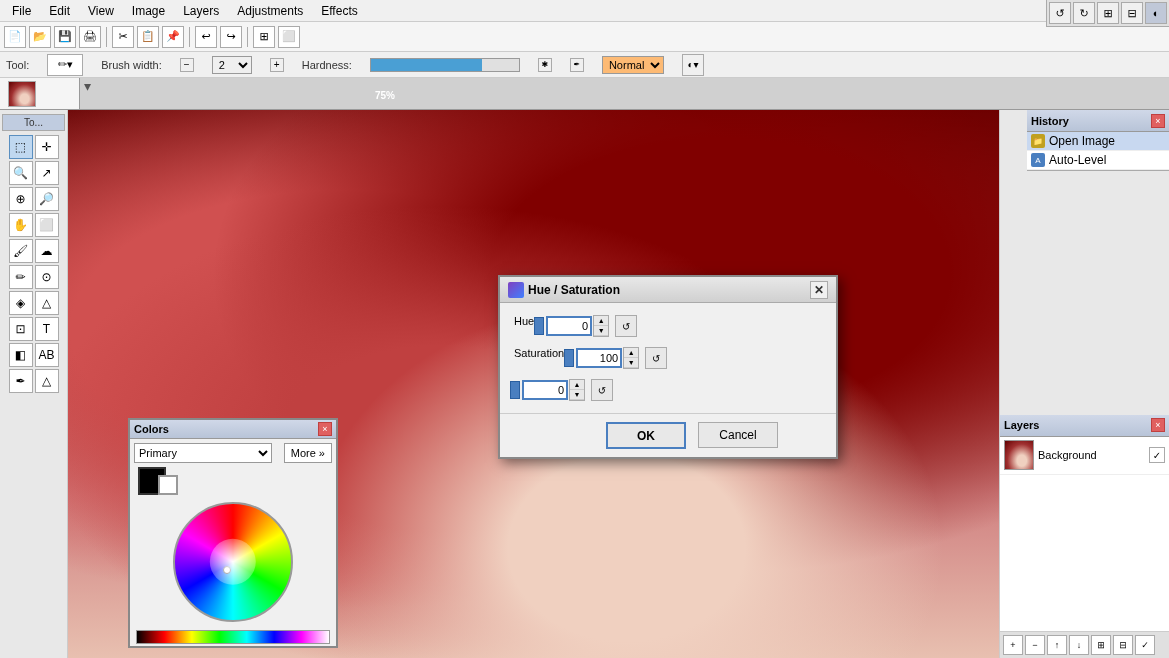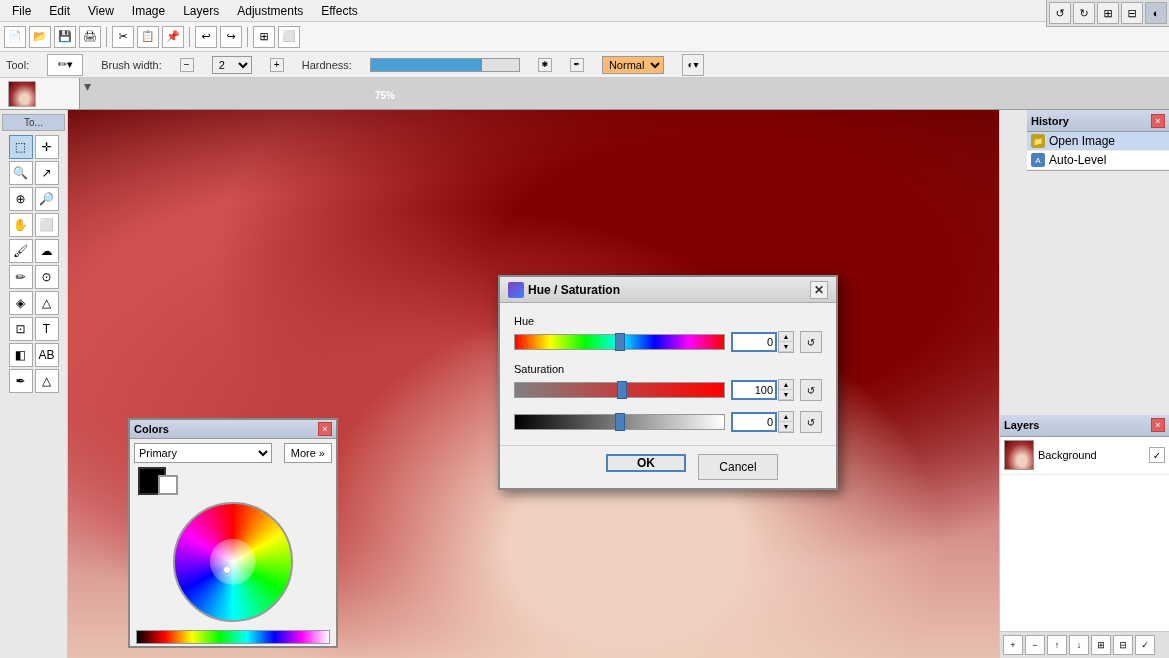--- a/index.html
+++ b/index.html
@@ -218,21 +218,21 @@
     }
     .dialog-icon { width: 16px; height: 16px; margin-right: 4px; }
     .dialog-title-row { display: flex; align-items: center; }
     .dialog-title { font-size: 12px; font-weight: bold; color: #000; }
     .dialog-close-btn {
       width: 18px; height: 18px; border: 1px solid #aaa; background: #f0f0f0;
       display: flex; align-items: center; justify-content: center; cursor: pointer;
       font-size: 12px; font-weight: bold; color: #333;
     }
     .dialog-body { padding: 12px 14px; display: flex; flex-direction: column; gap: 10px; }
-    .slider-row { display: flex; flex-direction: column; gap: 4px; }
+    .slider-row { display: flex; flex-direction: row; gap: 4px; }
     .slider-label { font-size: 11px; color: #000; }
     .slider-controls { display: flex; align-items: center; gap: 6px; }
     .hue-slider-track {
       flex: 1; height: 16px; border: 1px solid #999; position: relative; cursor: pointer;
       background: linear-gradient(to right, #f00, #ff0, #0f0, #0ff, #00f, #f0f, #f00);
     }
     .sat-slider-track {
       flex: 1; height: 16px; border: 1px solid #999; position: relative; cursor: pointer;
       background: linear-gradient(to right, #808080, #f00);
     }
@@ -262,21 +262,21 @@
     }
     .reset-btn {
       width: 22px; height: 22px; border: 1px solid #aaa; background: #e8e8e8;
       display: flex; align-items: center; justify-content: center; cursor: pointer; font-size: 10px;
     }
     .dialog-footer {
       display: flex; justify-content: center; gap: 12px; padding: 8px 14px;
       border-top: 1px solid #ccc;
     }
     .dialog-ok-btn {
-      width: 80px; height: 18px; background: #e8e8e8; border: 2px solid #4a7fc0;
+      width: 80px; height: 27px; background: #e8e8e8; border: 2px solid #4a7fc0;
       font-size: 12px; cursor: pointer; font-weight: bold; margin-left: 48px;
     }
     .dialog-cancel-btn {
       width: 80px; height: 26px; background: #e8e8e8; border: 1px solid #aaa;
       font-size: 12px; cursor: pointer;
     }
 
     
     .corner-buttons {
       position: absolute; top: 0; right: 0; display: flex; gap: 2px;

